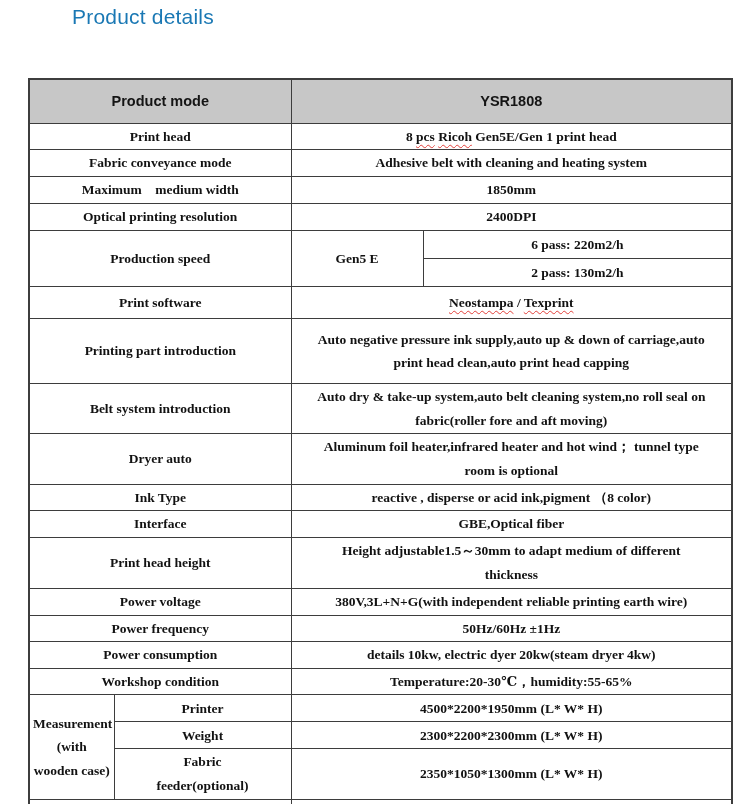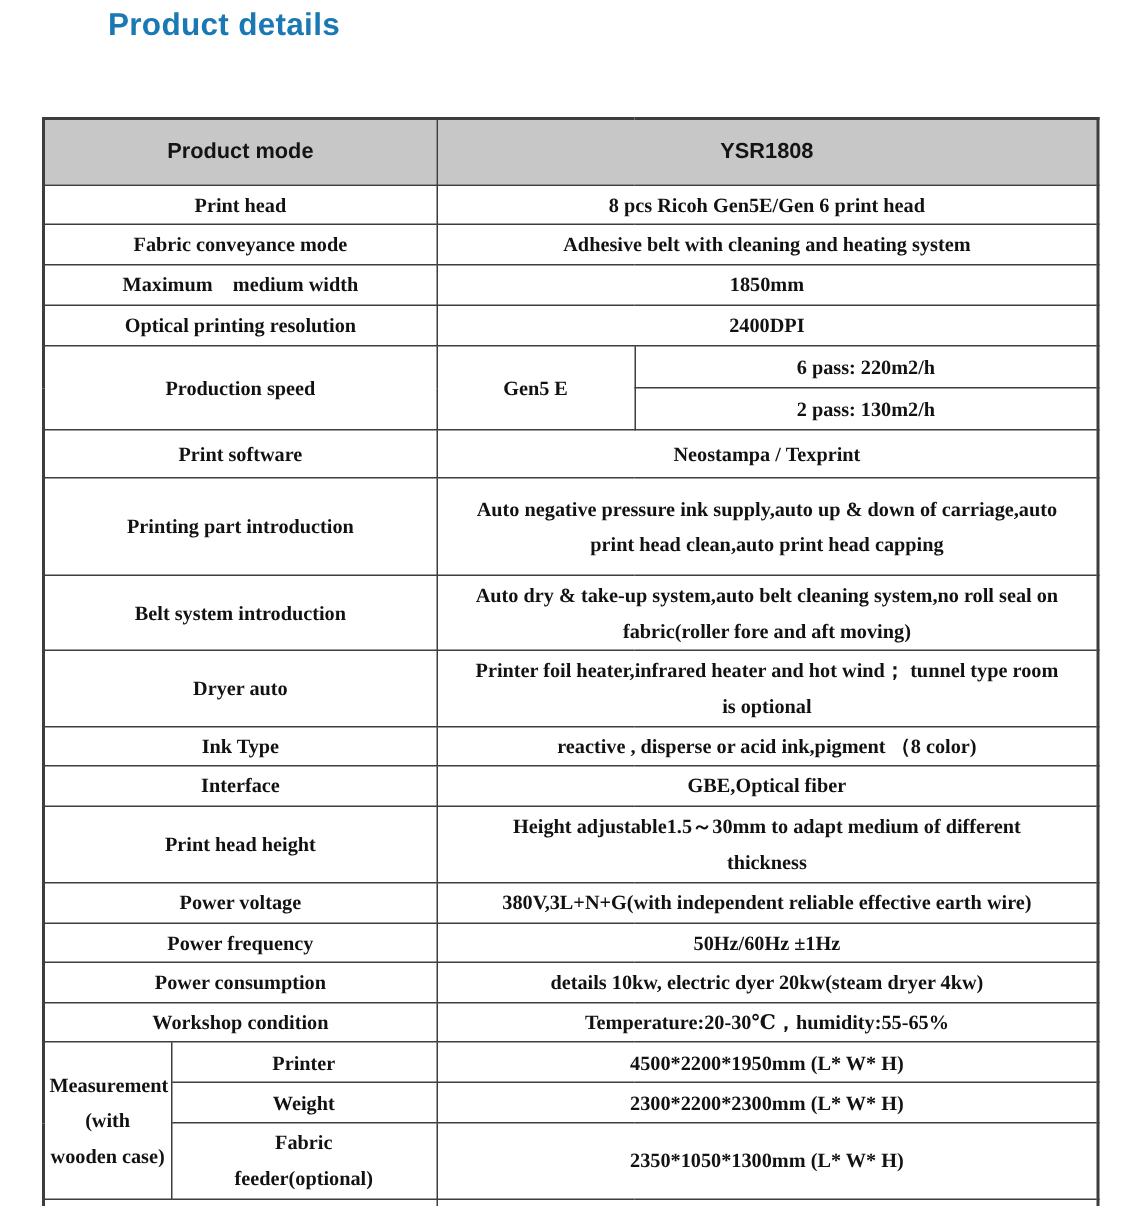--- a/index.html
+++ b/index.html
@@ -9,21 +9,21 @@
     width: 750px;
     height: 804px;
     position: relative;
     font-family: "Liberation Serif", "DejaVu Serif", serif;
   }
   .page-title {
     position: absolute;
     left: 72px;
     top: 5px;
     font-family: "Liberation Sans", "DejaVu Sans", sans-serif;
-    font-weight: 700;
+    font-weight: 400;
     font-size: 21px;
     color: #1a78b4;
     letter-spacing: 0.2px;
   }
   table.spec {
     position: absolute;
     left: 28px;
     top: 78px;
     width: 703px;
     border-collapse: collapse;
@@ -41,20 +41,21 @@
     line-height: 1.75;
     overflow: hidden;
   }
   table.spec td.hdr {
     background: #c7c7c7;
     font-family: "Liberation Sans", "DejaVu Sans", sans-serif;
     font-size: 14.5px;
     color: #141414;
   }
   .sq {
+    text-decoration: underline;
     text-decoration-style: wavy;
     text-decoration-color: #e2403a;
     text-decoration-thickness: 1px;
     text-underline-offset: 3px;
   }
 </style>
 </head>
 <body>
 
 <div class="page-title">Product details</div>
@@ -67,21 +68,21 @@
       <col style="width:309px">
   </colgroup>
   <tbody>
     <tr style="height:44px">
       <td class="hdr" colspan="2">Product mode</td>
       <td class="hdr" colspan="2">YSR1808</td>
     </tr>
 
     <tr style="height:26px">
       <td colspan="2">Print head</td>
-      <td colspan="2"><span>8 </span><span class="sq">pcs</span><span> </span><span class="sq">Ricoh</span><span> Gen5E/Gen 6 print head</span></td>
+      <td colspan="2"><span>8 </span><span class="sq">pcs</span><span> </span><span class="sq">Ricoh</span><span> Gen5E/Gen 1 print head</span></td>
     </tr>
 
     <tr style="height:27px">
       <td colspan="2">Fabric conveyance mode</td>
       <td colspan="2">Adhesive belt with cleaning and heating system</td>
     </tr>
 
     <tr style="height:27px">
       <td colspan="2">Maximum&nbsp;&nbsp;&nbsp;&nbsp;medium width</td>
       <td colspan="2">1850mm</td>
@@ -111,41 +112,41 @@
       <td colspan="2">Auto negative pressure ink supply,auto up &amp; down of carriage,auto print head clean,auto print head capping</td>
     </tr>
 
     <tr style="height:46px">
       <td colspan="2">Belt system introduction</td>
       <td colspan="2">Auto dry &amp; take-up system,auto belt cleaning system,no roll seal on fabric(roller fore and aft moving)</td>
     </tr>
 
     <tr style="height:44px">
       <td colspan="2">Dryer auto</td>
-      <td colspan="2">Printer foil heater,infrared heater and hot wind； tunnel type room is optional</td>
+      <td colspan="2">Aluminum foil heater,infrared heater and hot wind； tunnel type room is optional</td>
     </tr>
 
     <tr style="height:26px">
       <td colspan="2">Ink Type</td>
       <td colspan="2">reactive , disperse or acid ink,pigment （8 color)</td>
     </tr>
 
     <tr style="height:27px">
       <td colspan="2">Interface</td>
       <td colspan="2">GBE,Optical fiber</td>
     </tr>
 
     <tr style="height:32px">
       <td colspan="2">Print head height</td>
       <td colspan="2">Height adjustable1.5～30mm to adapt medium of different thickness</td>
     </tr>
 
     <tr style="height:27px">
       <td colspan="2">Power voltage</td>
-      <td colspan="2">380V,3L+N+G(with independent reliable effective earth wire)</td>
+      <td colspan="2">380V,3L+N+G(with independent reliable printing earth wire)</td>
     </tr>
 
     <tr style="height:26px">
       <td colspan="2">Power frequency</td>
       <td colspan="2">50Hz/60Hz ±1Hz</td>
     </tr>
 
     <tr style="height:26px">
       <td colspan="2">Power consumption</td>
       <td colspan="2">details 10kw, electric dyer 20kw(steam dryer 4kw)</td>

